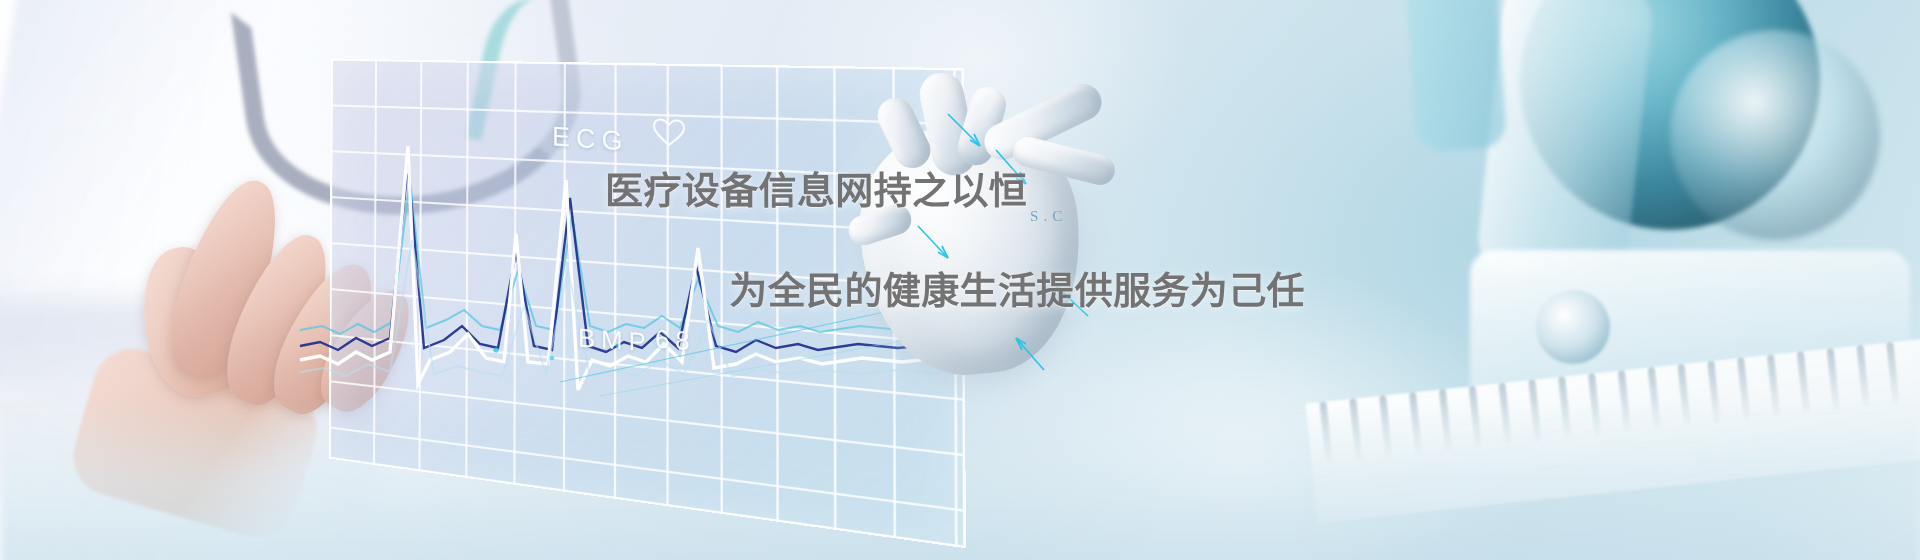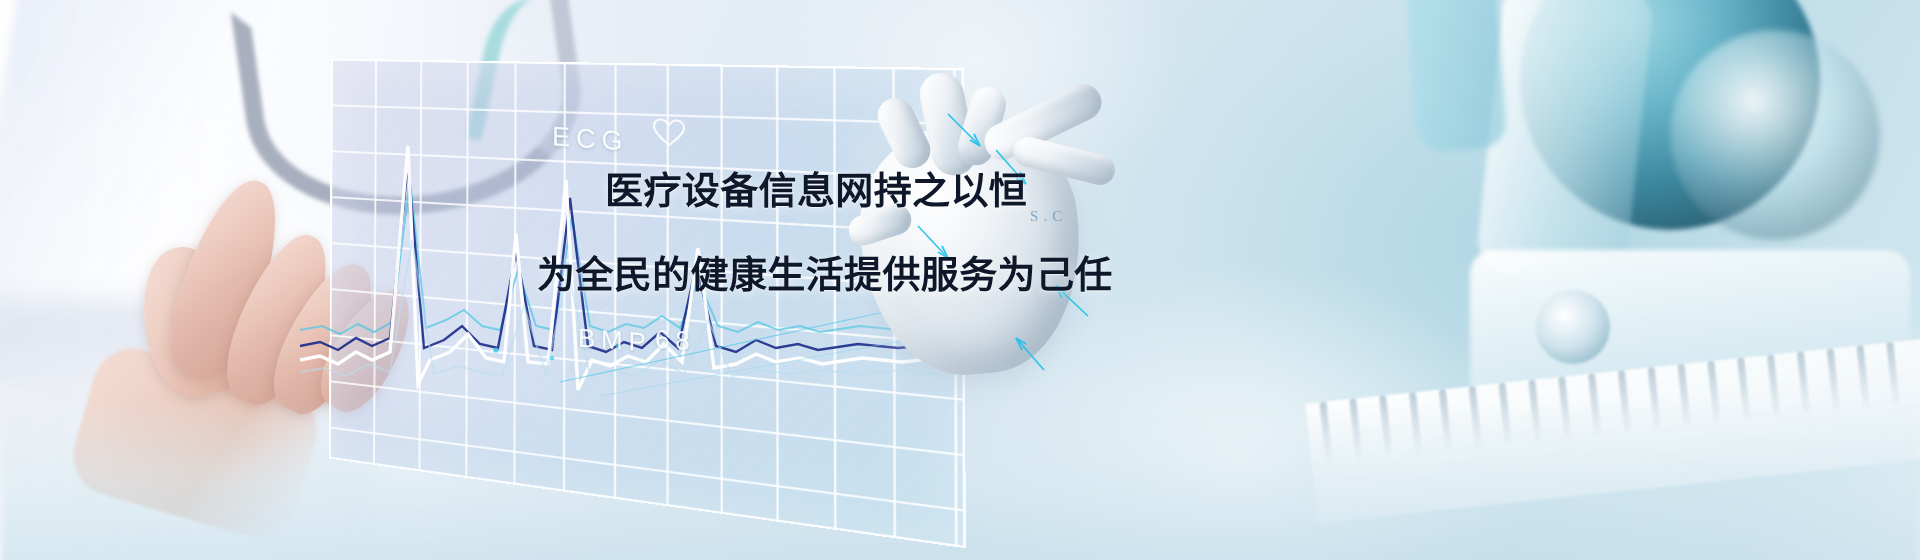--- a/index.html
+++ b/index.html
@@ -205,27 +205,27 @@
   }
 
   
   .headline{
     position:absolute;left:605px;top:168px;width:700px;
     z-index:9;
   }
   .h-line{
     font-family:"DejaVu Sans","Liberation Sans",sans-serif;
     font-weight:700;
-    color:#0f172a;
+    color:#737373;
     letter-spacing:.01em;
     white-space:nowrap;
     text-shadow:0 1px 0 rgba(255,255,255,.55), 0 2px 10px rgba(255,255,255,.55);
   }
   .h1{font-size:38px;line-height:46px;}
-  .h2{font-size:38px;line-height:46px;margin-top:38px;margin-left:-68px;}
+  .h2{font-size:38px;line-height:46px;margin-top:54px;margin-left:-68px;text-align:right;}
 </style>
 </head>
 <body>
 
 <div id="banner">
 
   <div class="bg-base"></div>
   <div class="bg-soft"></div>
 
   <div class="coat">

